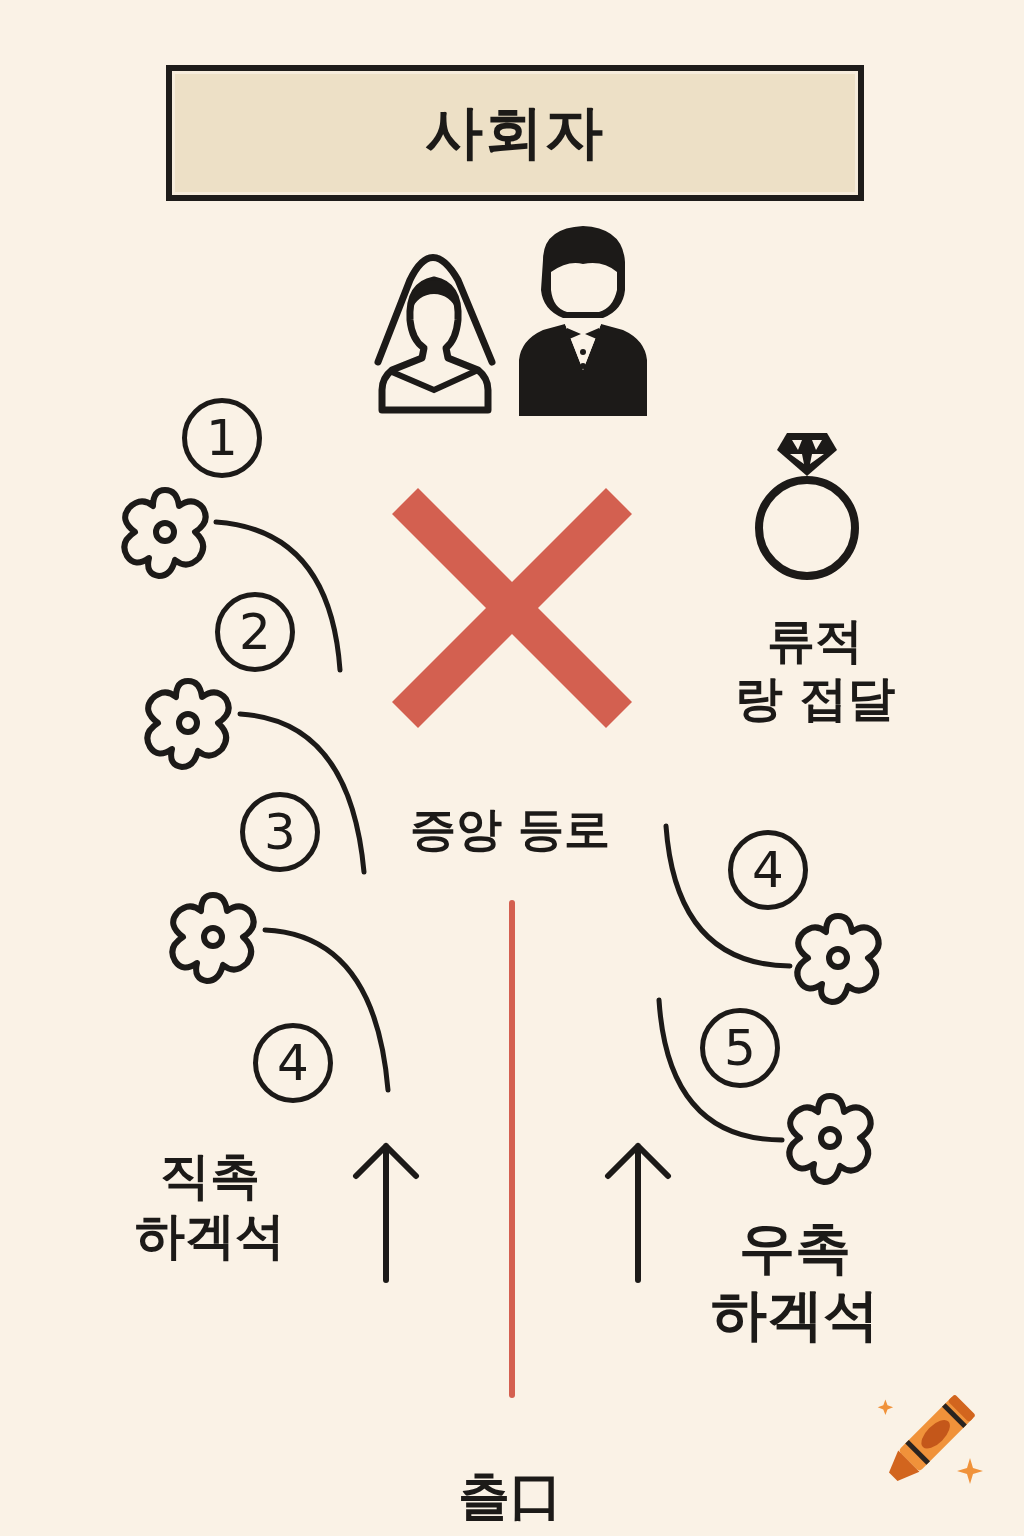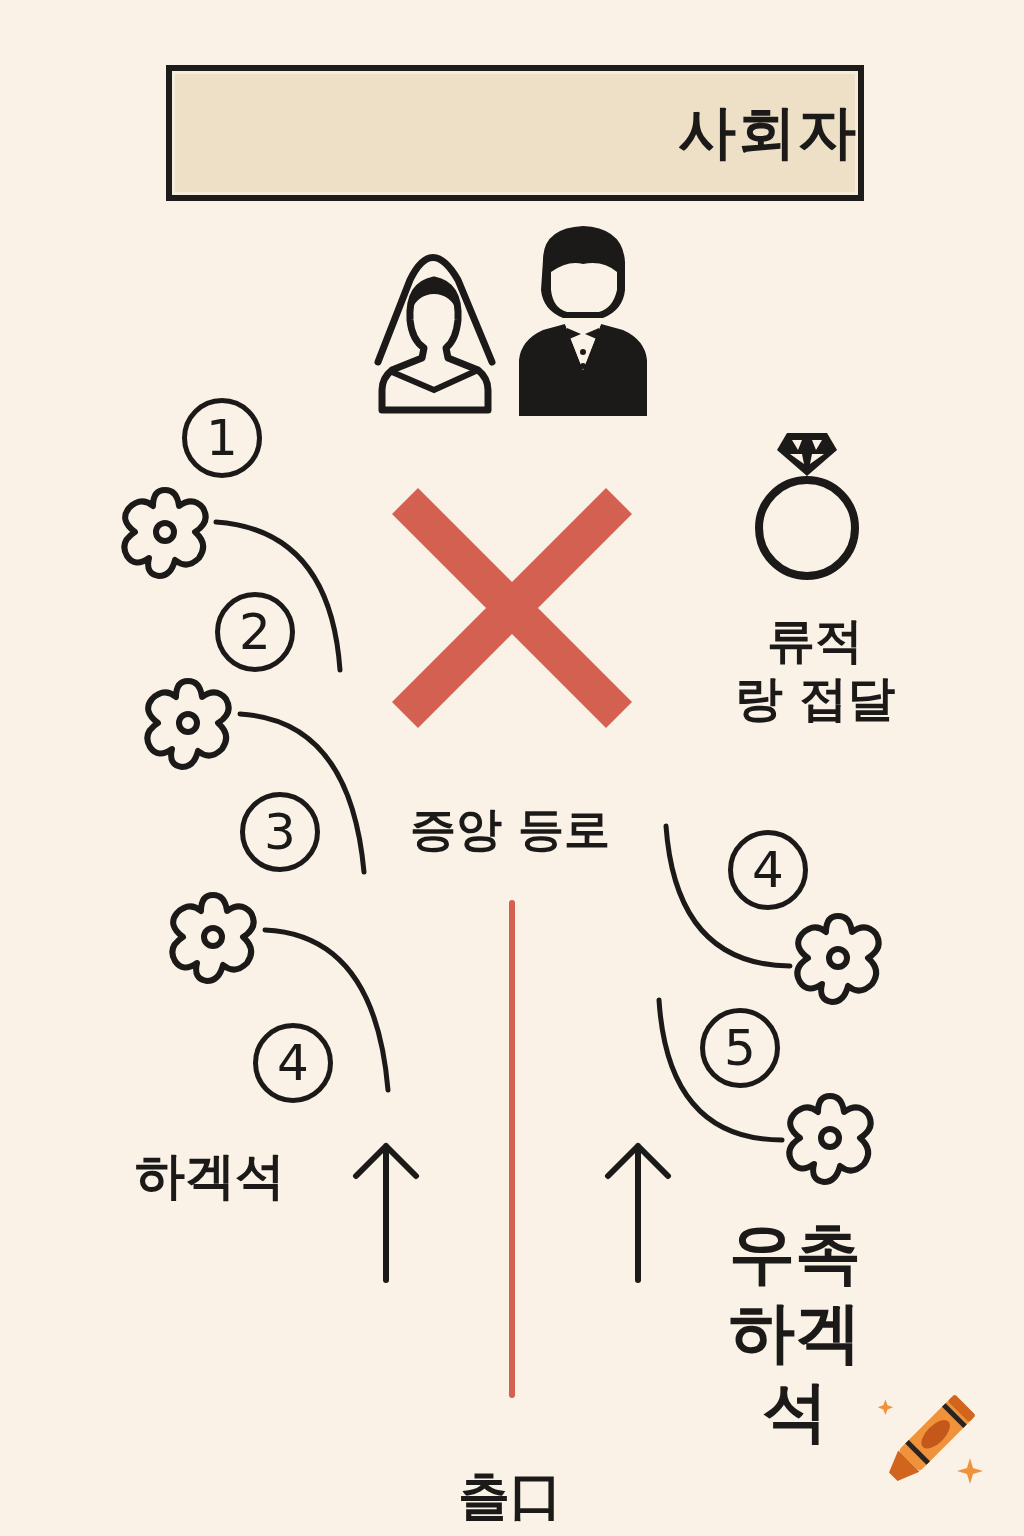--- a/index.html
+++ b/index.html
@@ -1,20 +1,20 @@
 <!DOCTYPE html>
 <html><head>
 <meta charset="utf-8">
 <style>
   html, body { margin: 0; padding: 0; }
   body { width: 1024px; height: 1536px; background: #faf2e6; position: relative; overflow: hidden;
          font-family: "DejaVu Sans", "Liberation Sans", sans-serif; color: #1c1a18; }
   .abs { position: absolute; }
   .officiant-box { left: 166px; top: 65px; width: 686px; height: 124px; background: #ede0c6;
-         border: 6px solid #1e1c1a; box-shadow: inset 0 0 0 3px #f6ecdc; display: flex; align-items: center; justify-content: flex-end; }
+         border: 6px solid #1e1c1a; box-shadow: inset 0 0 0 3px #f6ecdc; display: flex; align-items: center; justify-content: center; }
   .officiant-label { font-size: 58px; font-weight: bold; letter-spacing: 2px; }
   .label { font-weight: bold; text-align: center; line-height: 1.2; }
   .num { width: 80px; height: 80px; border: 5px solid #1c1a18; border-radius: 50%; box-sizing: border-box;
          display: flex; align-items: center; justify-content: center; font-size: 50px; font-weight: normal; }
   svg { position: absolute; overflow: visible; }
 </style>
 </head>
 <body>
 
 <div class="abs officiant-box">
@@ -99,24 +99,25 @@
 <div class="abs num" style="left:700px;top:1008px;">5</div>
 
 <svg style="left:352px;top:1140px;width:70px;height:142px" viewBox="0 0 70 142">
   <path d="M34 140 L34 6 M4 36 L34 6 L64 36" fill="none" stroke="#1c1a18" stroke-width="6" stroke-linecap="round" stroke-linejoin="round"></path>
 </svg>
 <svg style="left:604px;top:1140px;width:70px;height:142px" viewBox="0 0 70 142">
   <path d="M34 140 L34 6 M4 36 L34 6 L64 36" fill="none" stroke="#1c1a18" stroke-width="6" stroke-linecap="round" stroke-linejoin="round"></path>
 </svg>
 
 <div class="abs label" style="left:120px;top:1146px;width:180px;font-size:50px;">
+  <div>직촉</div>
   <div>하겍석</div>
 </div>
 
-<div class="abs label" style="left:705px;top:1214px;width:180px;font-size:66px;text-align:center;">
+<div class="abs label" style="left:705px;top:1214px;width:180px;font-size:56px;text-align:center;">
   <div>우촉</div>
   <div>하겍석</div>
 </div>
 
 <div class="abs label" style="left:420px;top:1424px;width:180px;font-size:52px;margin-top:41px;">츨口</div>
 
 <svg style="left:870px;top:1380px;width:120px;height:120px" viewBox="0 0 120 120">
   <g transform="rotate(-45 60 60)">
     <rect x="30" y="45" width="78" height="30" rx="4" fill="#f0923a"></rect>
     <rect x="100" y="45" width="10" height="30" rx="3" fill="#d2651e"></rect>

